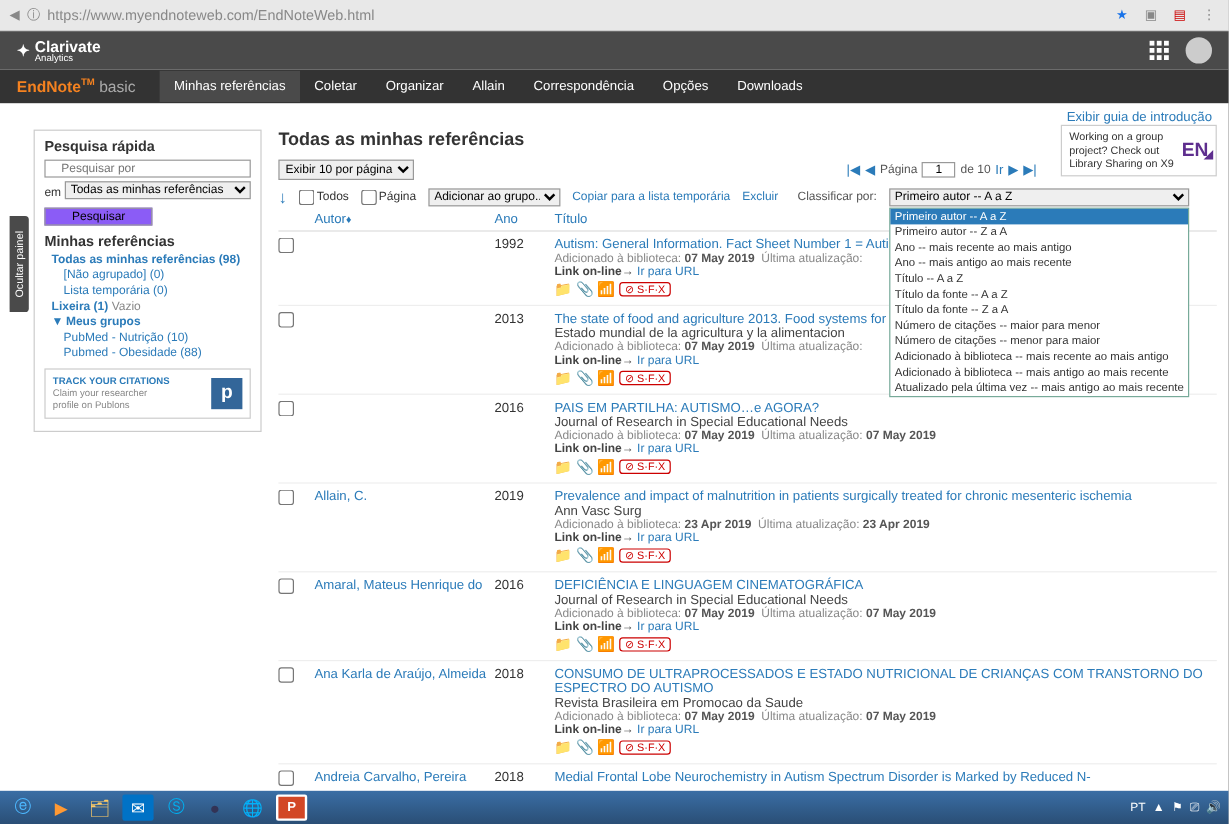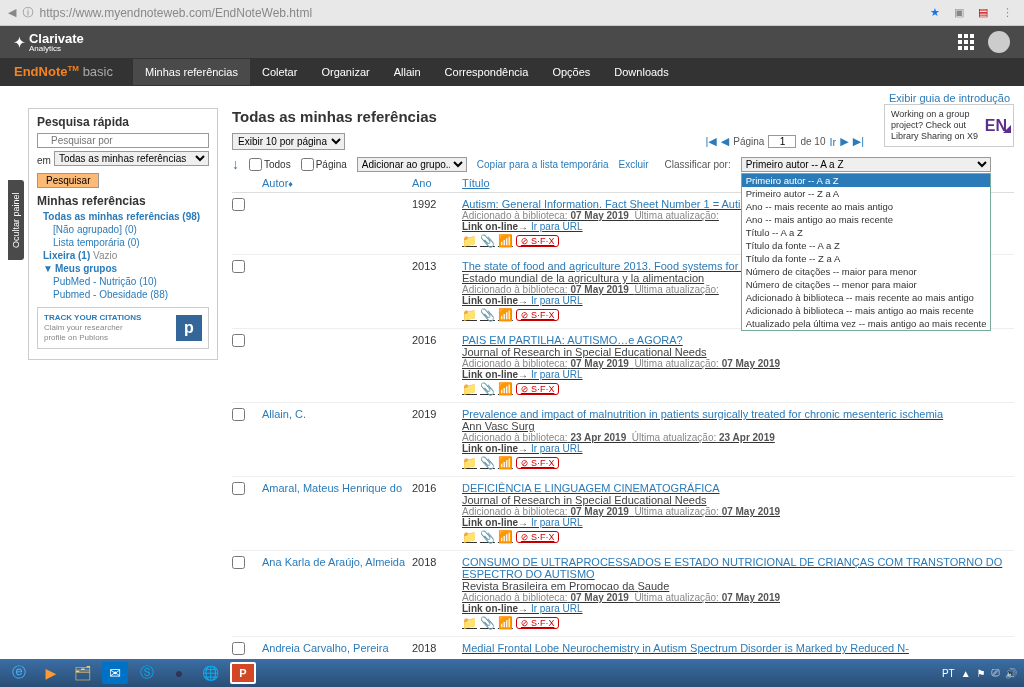--- a/index.html
+++ b/index.html
@@ -39,21 +39,21 @@
 .main { display: flex; padding: 0 10px; }
 .hide-panel-tab { position: absolute; left: 8px; top: 180px; width: 16px; height: 80px; background: #4a4a4a; color: #fff; font-size: 9px; writing-mode: vertical-rl; transform: rotate(180deg); display: flex; align-items: center; justify-content: center; border-radius: 3px 0 0 3px; cursor: pointer; }
 
 
 .sidebar { width: 190px; flex-shrink: 0; margin-left: 18px; }
 .sb-box { border: 1px solid #ccc; padding: 6px 8px 10px; background: #fff; margin-bottom: 20px; }
 .sb-title { font-weight: bold; font-size: 12px; margin-bottom: 4px; }
 .sb-input { width: 100%; border: 1px solid #999; font-size: 10px; padding: 1px 13px; margin-bottom: 3px; }
 .sb-select { width: 100%; font-size: 10px; border: 1px solid #999; margin-bottom: 4px; }
 .sb-label { font-size: 10px; }
-.sb-btn { font-size: 10px; padding: 1px 8px; border: 1px solid #999; background: #fdba74; cursor: pointer; }
+.sb-btn { font-size: 10px; padding: 1px 22px; border: 1px solid #999; background: #8b5cf6; cursor: pointer; }
 .sb-section-title { font-weight: bold; font-size: 12px; margin: 6px 0 2px; color: #333; }
 .sb-link { display: block; color: #2b7bb9; font-size: 10px; padding: 1px 0 1px 6px; text-decoration: none; cursor: pointer; }
 .sb-sublink { display: block; color: #2b7bb9; font-size: 10px; padding: 1px 0 1px 16px; text-decoration: none; cursor: pointer; }
 .sb-bold { font-weight: bold; }
 .sb-vazio { color: #888; font-weight: normal; }
 .sb-toggle { color: #2b7bb9; font-weight: bold; margin-right: 2px; }
 .track-box { border: 1px solid #ccc; padding: 5px 6px; margin-top: 6px; position: relative; display: flex; align-items: center; justify-content: space-between; }
 .track-text { font-size: 8px; line-height: 10px; }
 .track-text .tt-title { color: #2b7bb9; font-weight: bold; font-size: 8px; }
 .track-text .tt-sub { color: #888; }
@@ -85,21 +85,21 @@
 .sort-dropdown { position: absolute; right: 0; top: 16px; width: 250px; border: 1px solid #7a9; background: #fff; z-index: 100; font-size: 9.5px; }
 .sort-dropdown .opt { padding: 1px 4px; cursor: pointer; white-space: nowrap; }
 .sort-dropdown .opt.selected { background: #2b7bb9; color: #fff; }
 
 
 .ref-table { width: 100%; }
 .thead { display: flex; border-bottom: 1px solid #ddd; padding: 3px 0; font-size: 11px; color: #2b7bb9; }
 .col-chk { width: 30px; }
 .col-author { width: 150px; cursor: pointer; }
 .col-year { width: 50px; }
-.col-title { flex: 1; text-decoration: underline; }
+.col-title { flex: 1; }
 .sort-arrow { color: #2b7bb9; font-size: 9px; }
 
 .row { display: flex; padding: 5px 0 6px; border-bottom: 1px solid #eee; font-size: 11px; }
 .row .col-author a { color: #2b7bb9; text-decoration: none; }
 .row .col-title .rt-title { color: #2b7bb9; text-decoration: none; display: block; }
 .row .col-title .rt-journal { color: #444; }
 .row .col-title .rt-meta { color: #888; font-size: 10px; }
 .row .col-title .rt-meta b { color: #555; font-weight: bold; }
 .row .col-title .rt-link { color: #444; font-size: 10px; }
 .row .col-title .rt-link a { color: #2b7bb9; }

